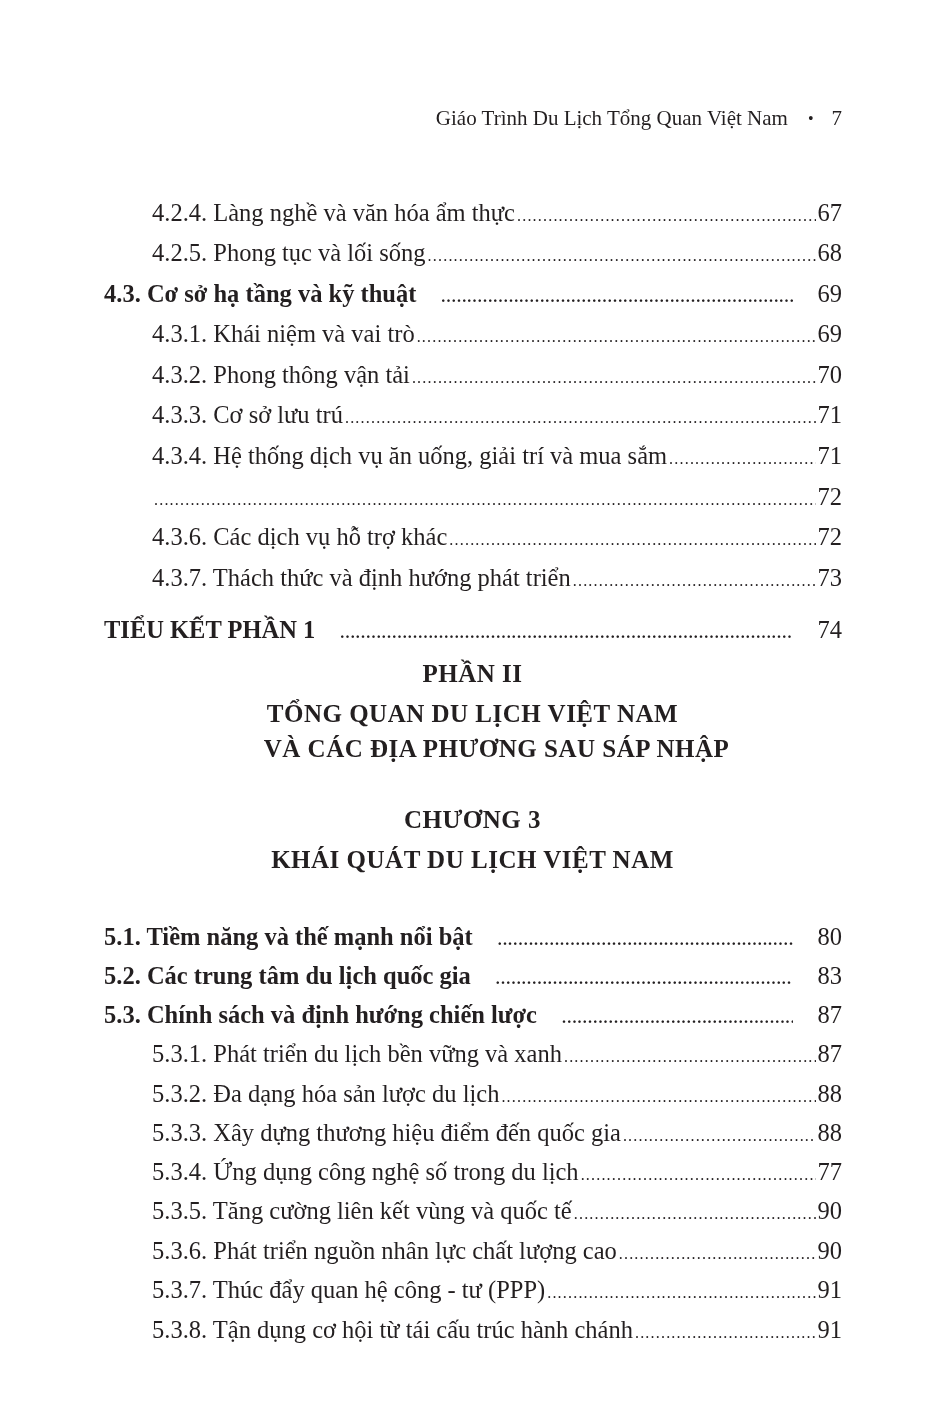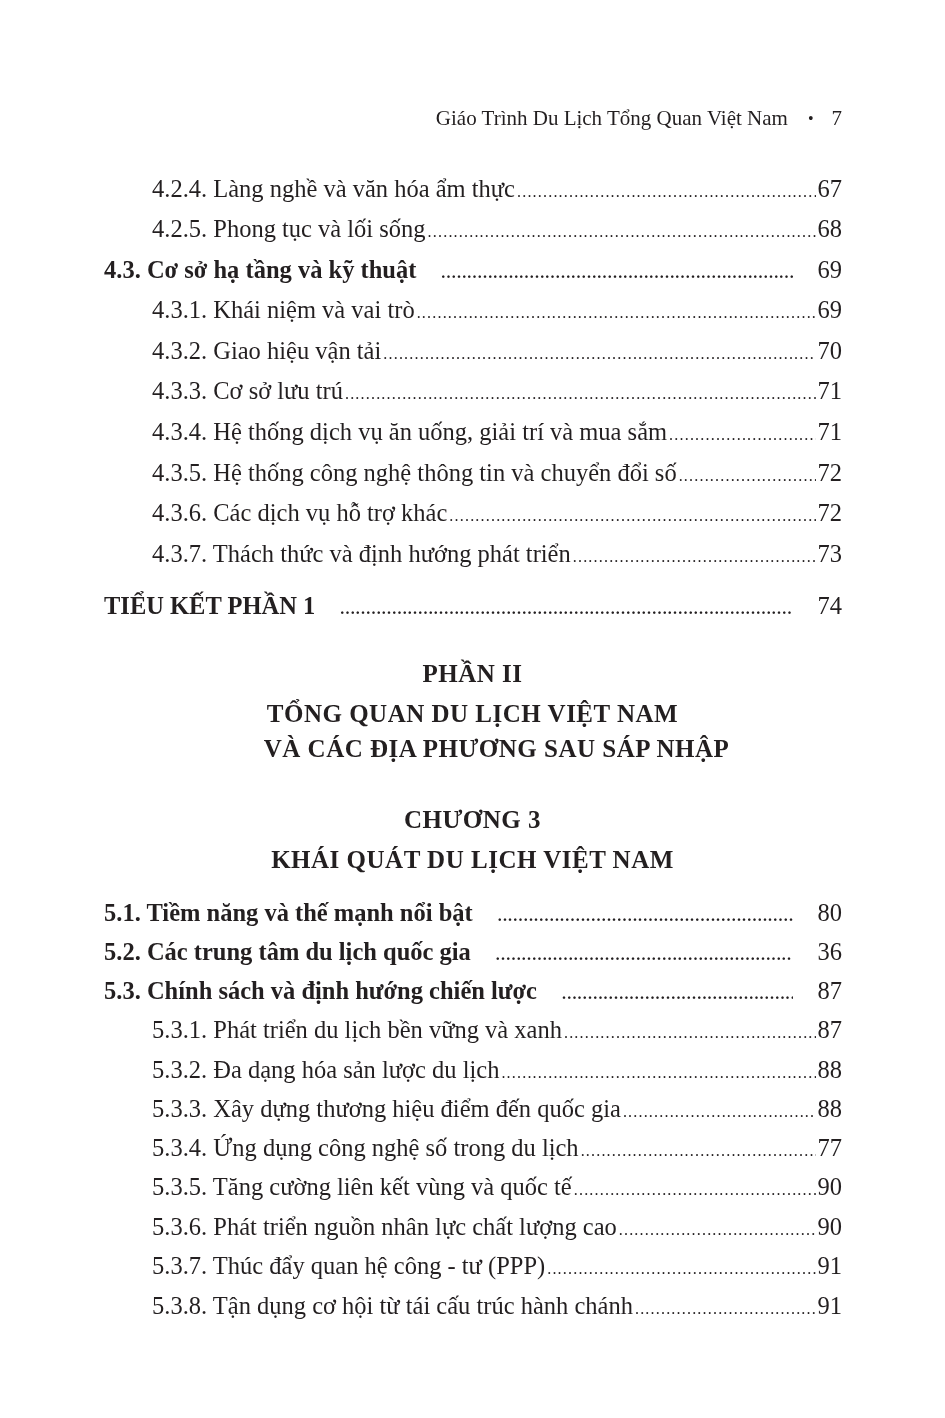--- a/index.html
+++ b/index.html
@@ -23,21 +23,21 @@
       white-space: nowrap; overflow: hidden; text-align: right;
     }
     .toc-inner .t { flex: 0 0 auto; }
     .toc-inner .leader {
       flex: 1 1 auto; overflow: hidden; white-space: nowrap;
       letter-spacing: 1.2px; font-size: 16px; margin: 0 2px 0 2px;
     }
     .toc-inner .leader::before {
       content: "........................................................................................................................................................................................................";
     }
-    .toc-inner .p { flex: 0 0 auto; }
+    .toc-inner .p { flex: 0 0 auto; margin-top: 24px; }
     .lvl1 .toc-inner { left: 104px; font-weight: bold; gap: 23px; }
     .lvl2 .toc-inner { left: 152px; }
     .lvl1 .p { font-weight: normal; }
     .heading {
       position: absolute; left: 0; width: 945px; text-align: center;
       font-weight: bold; font-size: 25px; letter-spacing: 0.5px;
     }
   </style>
 </head>
 <body>
@@ -71,42 +71,41 @@
   </div>
 <div class="toc-line lvl2" style="top:293px">
     <div class="toc-inner">
       <span class="t">4.3.1. Khái niệm và vai trò</span>
       <span class="leader"></span>
       <span class="p">69</span>
     </div>
   </div>
 <div class="toc-line lvl2" style="top:334px">
     <div class="toc-inner">
-      <span class="t">4.3.2. Giao hiệu vận tải</span>
+      <span class="t">4.3.2. Phong thông vận tải</span>
       <span class="leader"></span>
       <span class="p">70</span>
     </div>
   </div>
 <div class="toc-line lvl2" style="top:374px">
     <div class="toc-inner">
       <span class="t">4.3.3. Cơ sở lưu trú</span>
       <span class="leader"></span>
       <span class="p">71</span>
     </div>
   </div>
 <div class="toc-line lvl2" style="top:415px">
     <div class="toc-inner">
       <span class="t">4.3.4. Hệ thống dịch vụ ăn uống, giải trí và mua sắm</span>
       <span class="leader"></span>
       <span class="p">71</span>
     </div>
   </div>
 <div class="toc-line lvl2" style="top:456px">
     <div class="toc-inner">
-      <span class="t">4.3.5. Hệ thống công nghệ thông tin và chuyển đổi số</span>
       <span class="leader"></span>
       <span class="p">72</span>
     </div>
   </div>
 <div class="toc-line lvl2" style="top:496px">
     <div class="toc-inner">
       <span class="t">4.3.6. Các dịch vụ hỗ trợ khác</span>
       <span class="leader"></span>
       <span class="p">72</span>
     </div>
@@ -136,21 +135,21 @@
     <div class="toc-inner">
       <span class="t">5.1. Tiềm năng và thế mạnh nổi bật</span>
       <span class="leader"></span>
       <span class="p">80</span>
     </div>
   </div>
 <div class="toc-line lvl1" style="top:935px">
     <div class="toc-inner">
       <span class="t">5.2. Các trung tâm du lịch quốc gia</span>
       <span class="leader"></span>
-      <span class="p">36</span>
+      <span class="p">83</span>
     </div>
   </div>
 <div class="toc-line lvl1" style="top:974px">
     <div class="toc-inner">
       <span class="t">5.3. Chính sách và định hướng chiến lược</span>
       <span class="leader"></span>
       <span class="p">87</span>
     </div>
   </div>
 <div class="toc-line lvl2" style="top:1013px">

